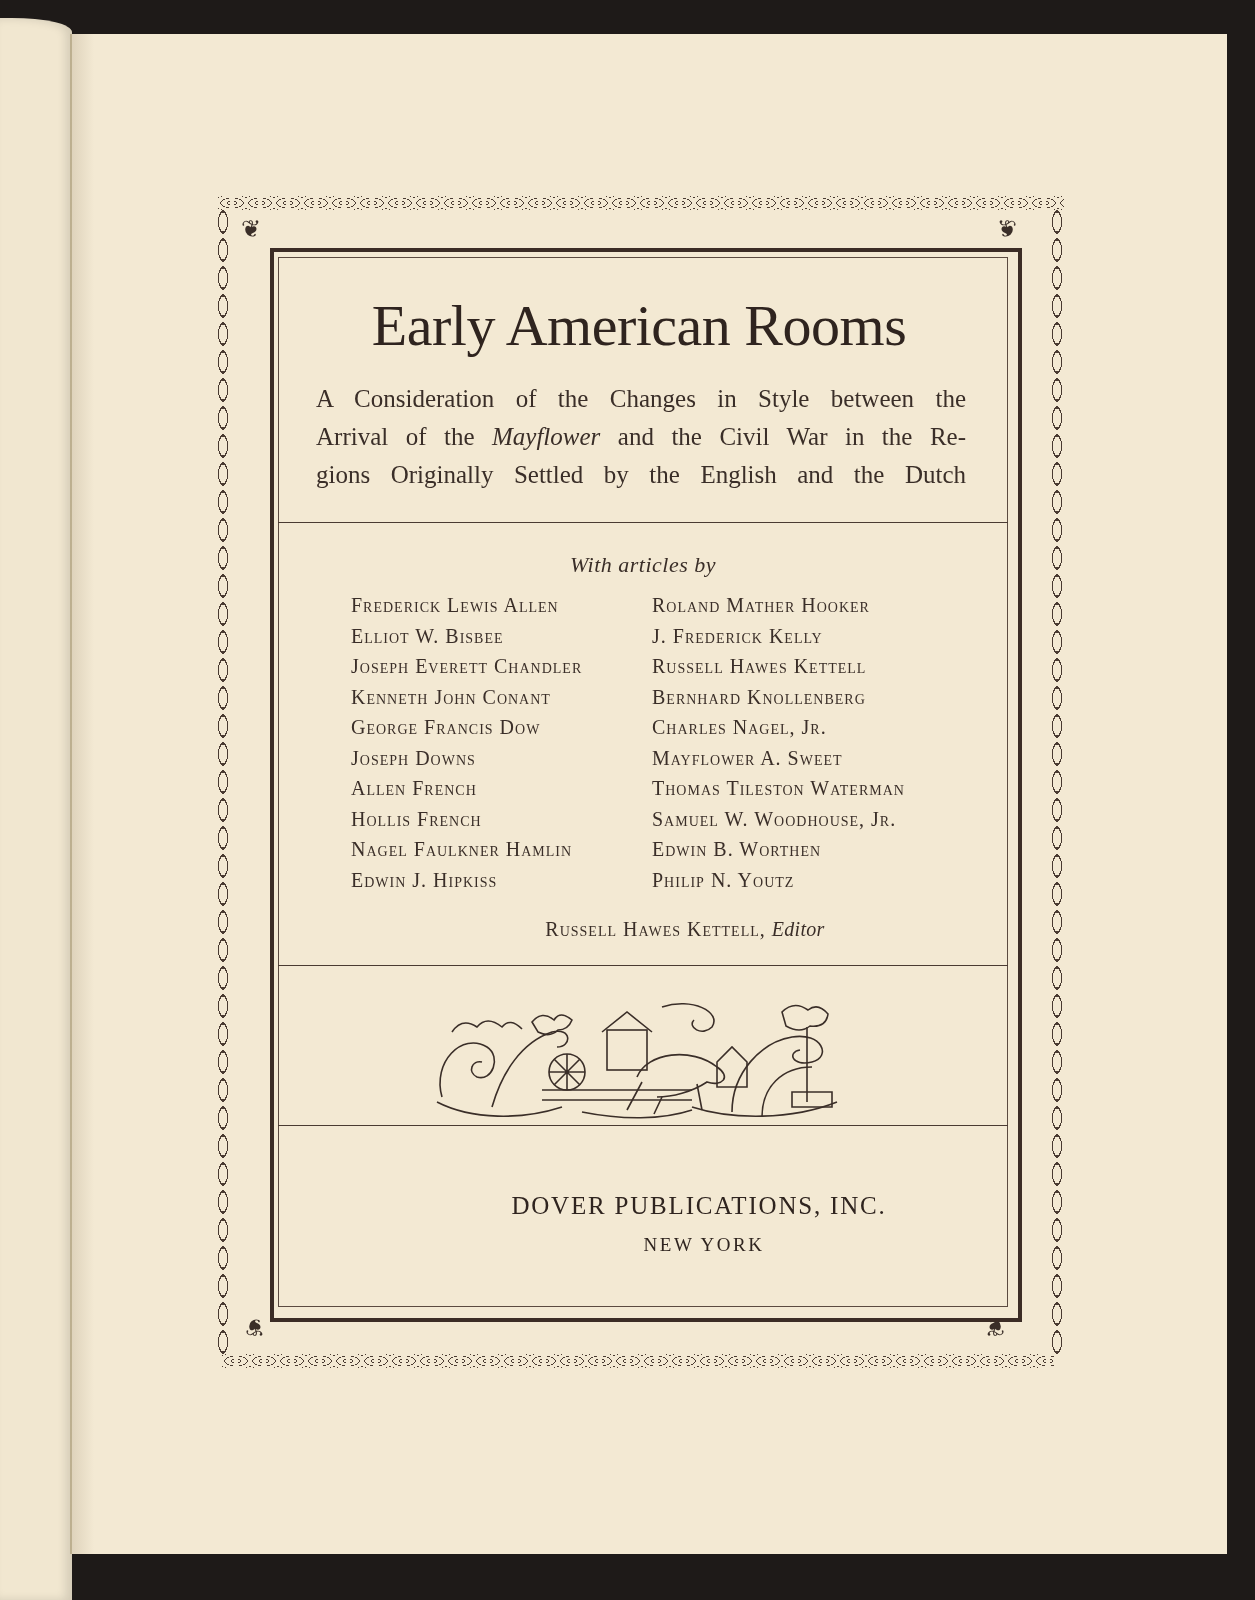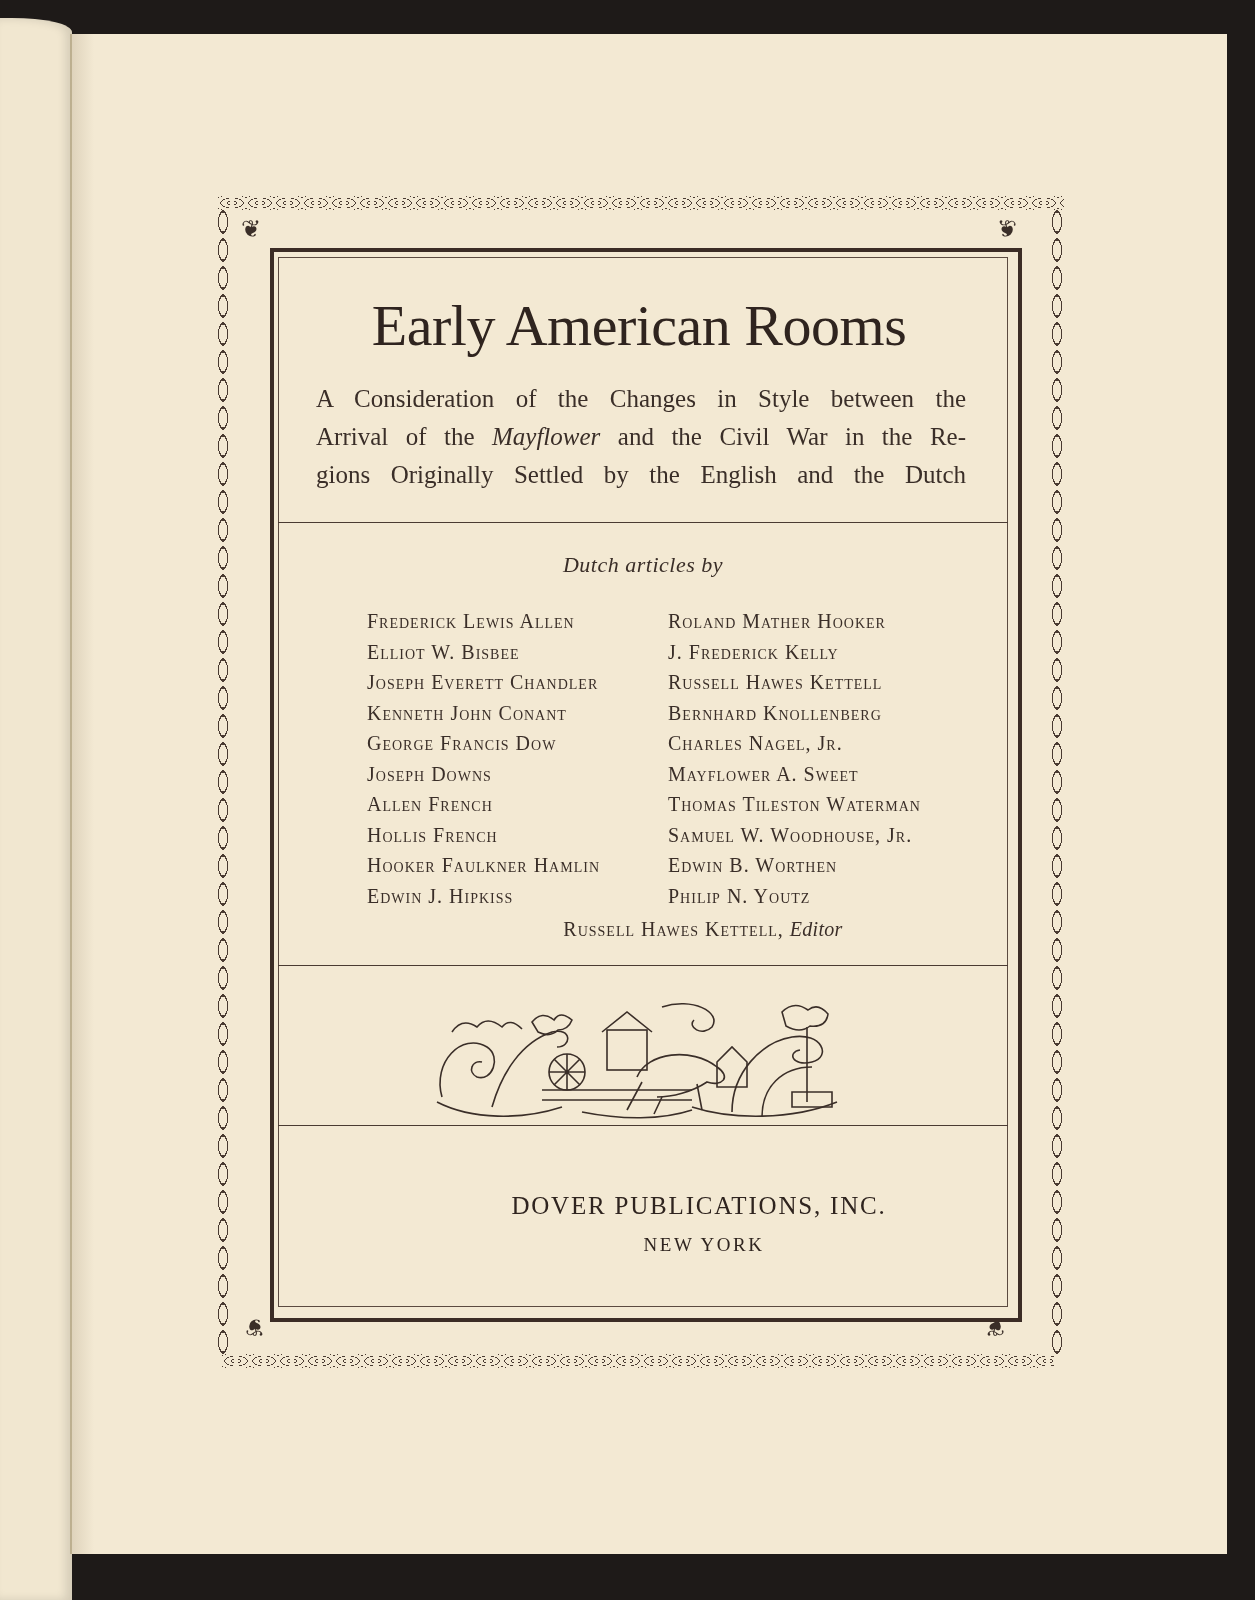--- a/index.html
+++ b/index.html
@@ -72,31 +72,31 @@
     text-align: justify; text-align-last: justify;
   }
   .subtitle .line { display: block; text-align: justify; text-align-last: justify; }
   .subtitle em { font-style: italic; margin-top: 8px; }
 
   .with-articles {
     position: absolute; left: 278px; top: 552px; width: 730px;
     text-align: center; font-style: italic; font-size: 22px; letter-spacing: 0.5px;
   }
   .names-col {
-    position: absolute; top: 590px; list-style: none; margin: 16px; padding: 0;
+    position: absolute; top: 590px; list-style: none; margin: 0; padding: 0;
   }
   .names-col li {
     height: 30.5px; line-height: 30.5px; font-variant: small-caps;
     font-size: 20px; letter-spacing: 1px; white-space: nowrap;
   }
   .names-left { left: 351px; }
   .names-right { left: 652px; }
 
   .editor {
-    position: absolute; left: 296px; top: 918px; width: 814px; text-align: center;
+    position: absolute; left: 278px; top: 918px; width: 814px; text-align: center;
     font-size: 20px; letter-spacing: 1px;
   }
   .editor .name { font-variant: small-caps; }
   .editor .role { font-style: italic; letter-spacing: 0.3px; }
 
   .vignette {
     position: absolute; left: 432px; top: 1002px; width: 410px; height: 120px;
   }
 
   .publisher {
@@ -131,32 +131,32 @@
 <div class="title">Early American Rooms</div>
 
 <div class="subtitle">
   <span class="line">A Consideration of the Changes in Style between the</span>
   <span class="line"><span>Arrival of the </span><em>Mayflower</em><span> and the Civil War in the Re-</span></span>
   <span class="line">gions Originally Settled by the English and the Dutch</span>
 </div>
 
 <div class="divider" style="top:522px;"></div>
 
-<div class="with-articles">Dutch articles by</div>
+<div class="with-articles">With articles by</div>
 
 <ul class="names-col names-left">
   <li>Frederick Lewis Allen</li>
   <li>Elliot W. Bisbee</li>
   <li>Joseph Everett Chandler</li>
   <li>Kenneth John Conant</li>
   <li>George Francis Dow</li>
   <li>Joseph Downs</li>
   <li>Allen French</li>
   <li>Hollis French</li>
-  <li>Hooker Faulkner Hamlin</li>
+  <li>Nagel Faulkner Hamlin</li>
   <li>Edwin J. Hipkiss</li>
 </ul>
 
 <ul class="names-col names-right">
   <li>Roland Mather Hooker</li>
   <li>J. Frederick Kelly</li>
   <li>Russell Hawes Kettell</li>
   <li>Bernhard Knollenberg</li>
   <li>Charles Nagel, Jr.</li>
   <li>Mayflower A. Sweet</li>

